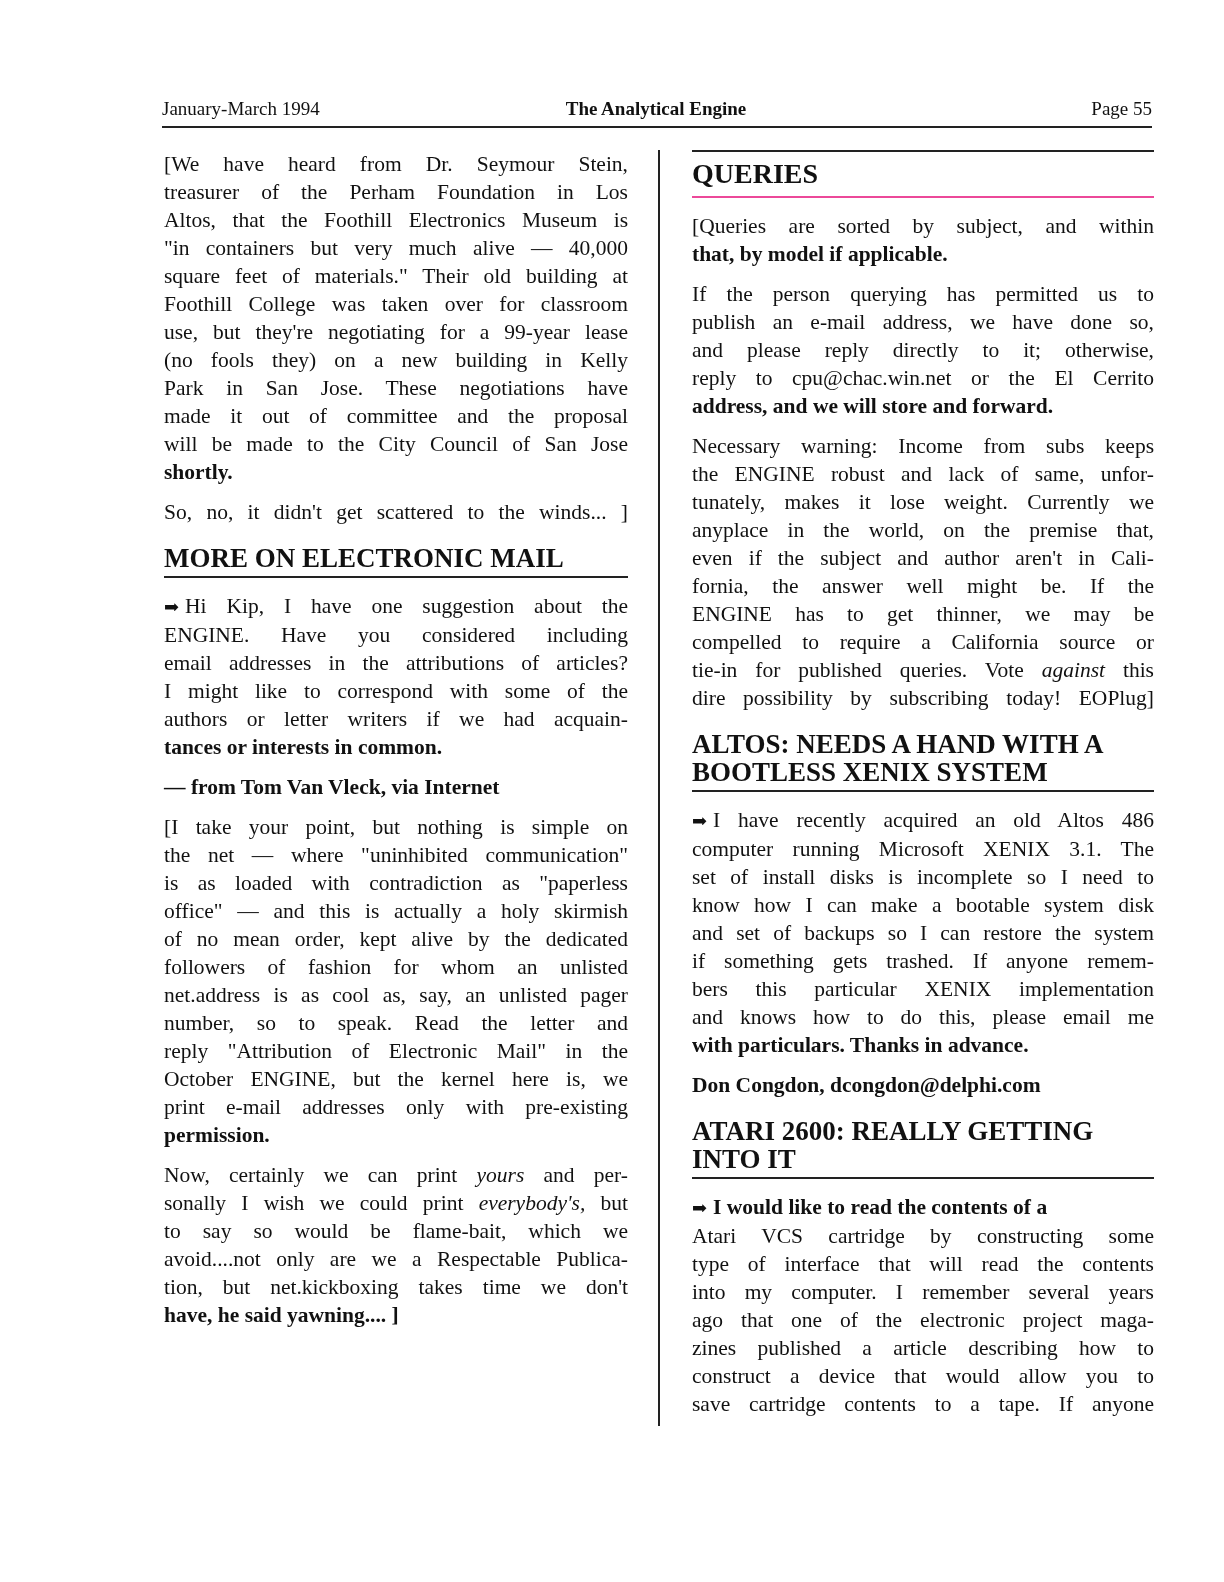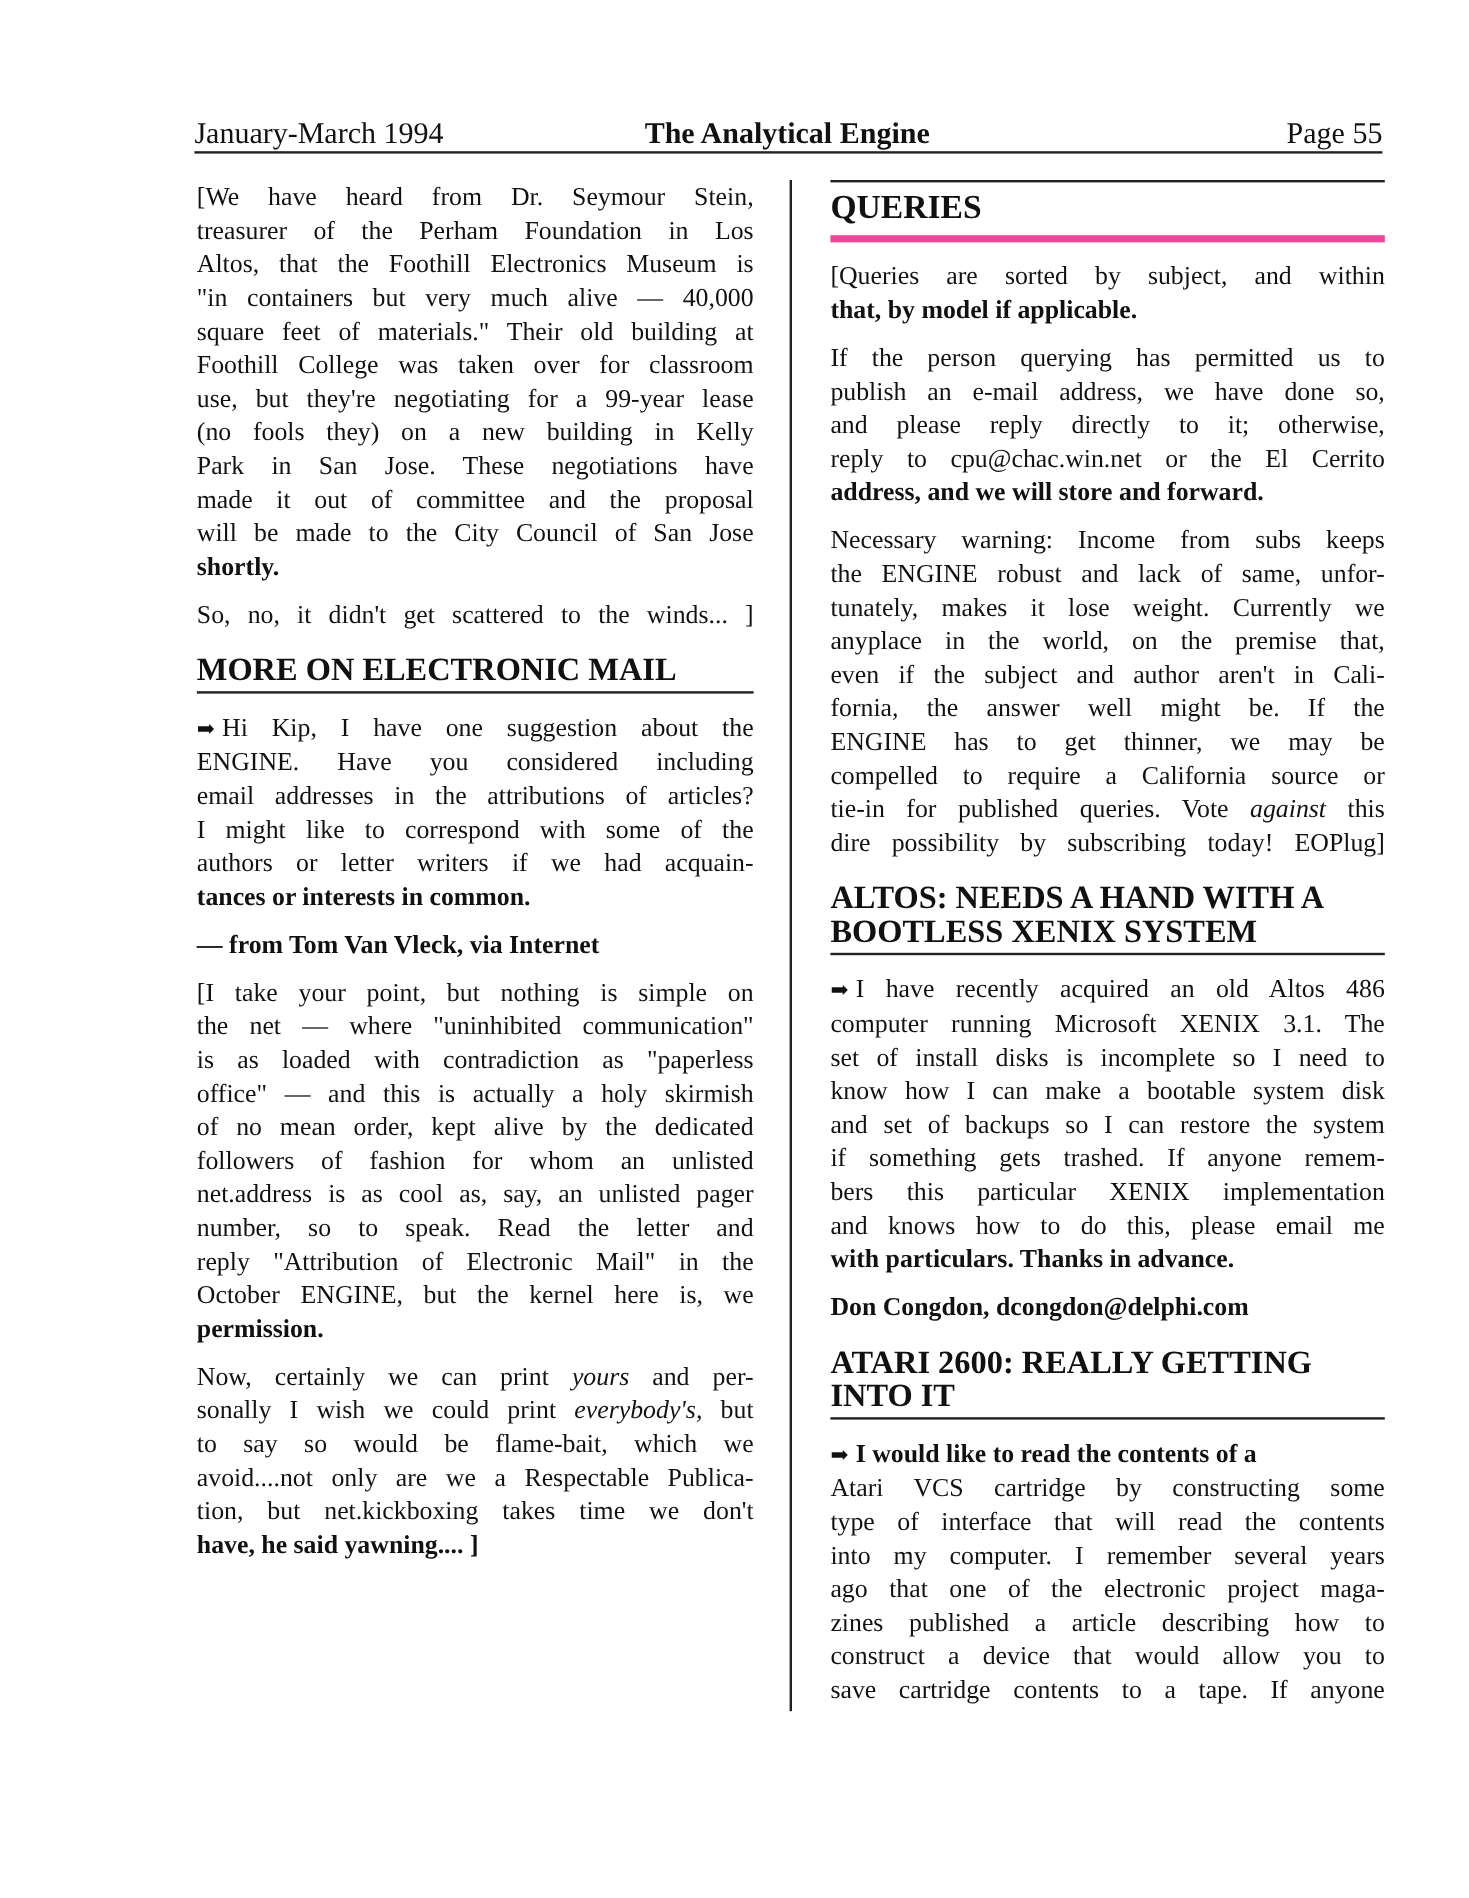--- a/index.html
+++ b/index.html
@@ -5,42 +5,42 @@
   html, body { margin: 0; padding: 0; background: #ffffff; }
   body {
     width: 1224px; height: 1582px; position: relative; overflow: hidden;
     font-family: "Liberation Serif", "DejaVu Serif", serif;
     color: #111111;
   }
   .header {
     position: absolute; left: 162px; top: 96px; width: 990px; height: 30px;
     border-bottom: 2px solid #222;
   }
-  .header span { position: absolute; top: 2px; font-size: 25px; white-space: nowrap; }
+  .header span { position: absolute; top: 2px; font-size: 19px; white-space: nowrap; }
   .h-left { left: 0; }
   .h-center { left: 50%; transform: translateX(-50%); font-weight: bold; left: 494px; }
   .h-right { right: 0; }
 
   .col { position: absolute; top: 150px; font-size: 21.5px; line-height: 28px; }
   .col-left { left: 164px; width: 464px; }
   .col-right { left: 692px; width: 462px; }
 
   .divider { position: absolute; left: 658px; top: 150px; width: 2px; height: 1276px; background: #222; }
 
   p { margin: 0 0 12px 0; }
   .line { display: block; white-space: nowrap; text-align: justify; text-align-last: justify; }
   .line.last { text-align-last: left; font-weight: bold; }
 
   .sec-head {
     font-weight: bold; font-size: 27px; line-height: 28px;
     border-bottom: 2px solid #222; padding-bottom: 4px; margin: 18px 0 14px 0;
   }
   .big-head {
     font-weight: bold; font-size: 28px; line-height: 36px;
-    border-top: 2px solid #222; border-bottom: 6px solid #ec4899;
+    border-top: 2px solid #222; border-bottom: 2px solid #ec4899;
     padding: 4px 0 4px 0; margin: 0 0 14px 0;
   }
   .arrow { display: inline-block; font-size: 18px; margin-right: 6px; }
   em { font-style: italic; }
 </style>
 </head>
 <body>
 
 <div class="header">
   <span class="h-left">January-March 1994</span>
@@ -87,20 +87,21 @@
     <span class="line">[I take your point, but nothing is simple on</span>
     <span class="line">the net — where "uninhibited communication"</span>
     <span class="line">is as loaded with contradiction as "paperless</span>
     <span class="line">office" — and this is actually a holy skirmish</span>
     <span class="line">of no mean order, kept alive by the dedicated</span>
     <span class="line">followers of fashion for whom an unlisted</span>
     <span class="line">net.address is as cool as, say, an unlisted pager</span>
     <span class="line">number, so to speak. Read the letter and</span>
     <span class="line">reply "Attribution of Electronic Mail" in the</span>
     <span class="line">October ENGINE, but the kernel here is, we</span>
+    <span class="line">print e-mail addresses only with pre-existing</span>
     <span class="line last">permission.</span>
   </p>
 
   <p>
     <span class="line"><span>Now, certainly we can print </span><em>yours</em><span> and per-</span></span>
     <span class="line"><span>sonally I wish we could print </span><em>everybody's,</em><span> but</span></span>
     <span class="line">to say so would be flame-bait, which we</span>
     <span class="line">avoid....not only are we a Respectable Publica-</span>
     <span class="line">tion, but net.kickboxing takes time we don't</span>
     <span class="line last">have, he said yawning.... ]</span>

